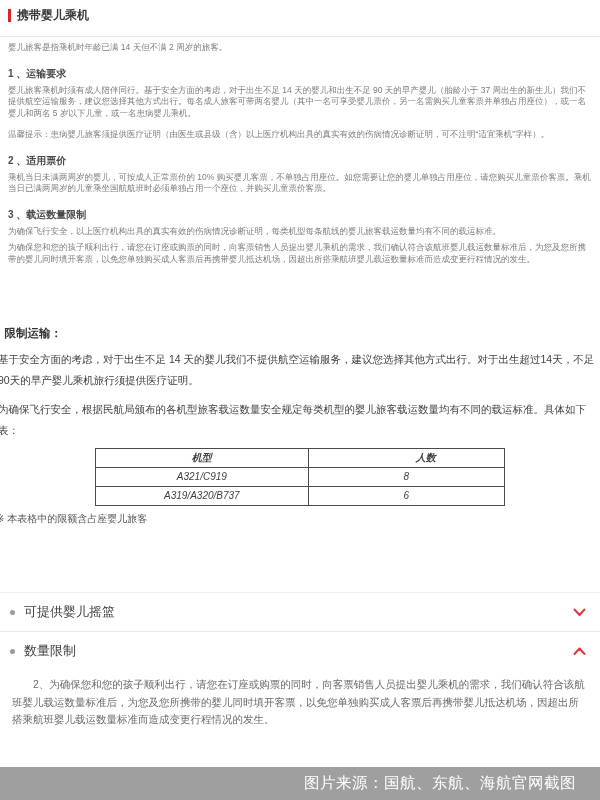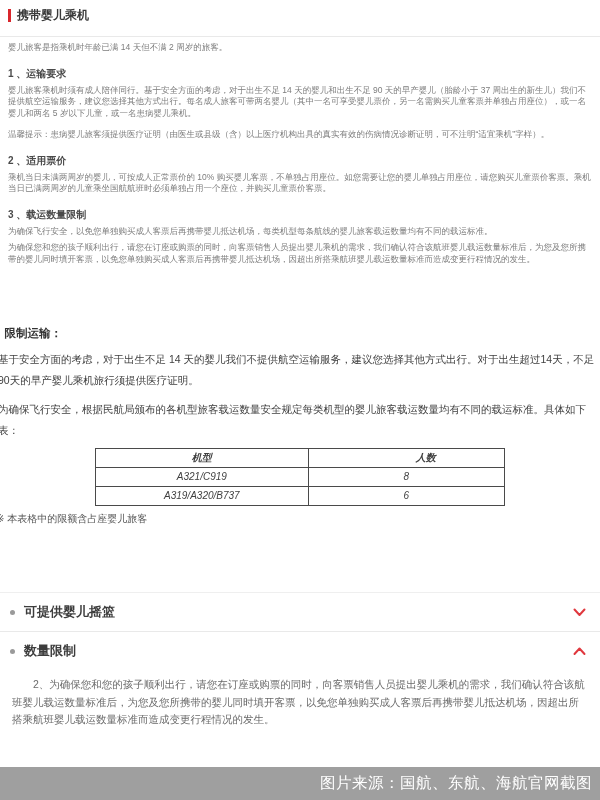--- a/index.html
+++ b/index.html
@@ -33,31 +33,31 @@
   .cap-table th+th{width:48%;padding-left:39px;}
   .table-note{margin:6px 0 0 -4px;font-size:10px;color:#555;line-height:14px;}
 
   
   .accordion{margin-top:66px;}
   .acc-row{
     display:flex;align-items:center;height:38px;padding:0 14px 0 10px;cursor:pointer;
   }
   .acc-row.first{border-top:1px solid #efefef;border-bottom:1px solid #e9e9e9;}
   .bullet-dot{width:5px;height:5px;border-radius:50%;background:#9a9a9a;margin-right:9px;flex:0 0 auto;}
-  .acc-label{font-size:13px;color:#3c3c3c;font-weight:700;flex:1 1 auto;}
+  .acc-label{font-size:13px;color:#3c3c3c;font-weight:400;flex:1 1 auto;}
   .chev{flex:0 0 auto;}
   .acc-content{padding:6px 12px 0 12px;font-size:10.5px;line-height:17.5px;color:#6b6b6b;}
   .acc-item{margin:0 0 7px;text-indent:2em;}
 
   
   .watermark-band{
     position:absolute;left:0;right:0;bottom:0;height:33px;
     background:rgba(122,122,122,0.72);
     display:flex;align-items:center;justify-content:flex-end;
-    padding-right:8px;box-sizing:border-box;
+    padding-right:24px;box-sizing:border-box;
   }
   .watermark-text{color:#ffffff;font-size:15.5px;letter-spacing:0.5px;}
 </style>
 </head>
 <body>
 
 <div class="page">
 
   <div class="top">
     <div class="title-row">
@@ -69,21 +69,21 @@
     <p class="body-p intro">婴儿旅客是指乘机时年龄已满 14 天但不满 2 周岁的旅客。</p>
 
     <h2 class="sec-h">1 、运输要求</h2>
     <p class="body-p">婴儿旅客乘机时须有成人陪伴同行。基于安全方面的考虑，对于出生不足 14 天的婴儿和出生不足 90 天的早产婴儿（胎龄小于 37 周出生的新生儿）我们不提供航空运输服务，建议您选择其他方式出行。每名成人旅客可带两名婴儿（其中一名可享受婴儿票价，另一名需购买儿童客票并单独占用座位），或一名婴儿和两名 5 岁以下儿童，或一名患病婴儿乘机。</p>
     <p class="body-p tip-p">温馨提示：患病婴儿旅客须提供医疗证明（由医生或县级（含）以上医疗机构出具的真实有效的伤病情况诊断证明，可不注明“适宜乘机”字样）。</p>
 
     <h2 class="sec-h">2 、适用票价</h2>
     <p class="body-p">乘机当日未满两周岁的婴儿，可按成人正常票价的 10% 购买婴儿客票，不单独占用座位。如您需要让您的婴儿单独占用座位，请您购买儿童票价客票。乘机当日已满两周岁的儿童乘坐国航航班时必须单独占用一个座位，并购买儿童票价客票。</p>
 
     <h2 class="sec-h">3 、载运数量限制</h2>
-    <p class="body-p">为确保飞行安全，以免您单独购买成人客票后再携带婴儿抵达机场，每类机型每条航线的婴儿旅客载运数量均有不同的载运标准。</p>
+    <p class="body-p">为确保飞行安全，以上医疗机构出具的真实有效的伤病情况诊断证明，每类机型每条航线的婴儿旅客载运数量均有不同的载运标准。</p>
     <p class="body-p">为确保您和您的孩子顺利出行，请您在订座或购票的同时，向客票销售人员提出婴儿乘机的需求，我们确认符合该航班婴儿载运数量标准后，为您及您所携带的婴儿同时填开客票，以免您单独购买成人客票后再携带婴儿抵达机场，因超出所搭乘航班婴儿载运数量标准而造成变更行程情况的发生。</p>
   </div>
 
   <div class="restriction">
     <h3 class="restr-h">、限制运输：</h3>
     <p class="restr-p">基于安全方面的考虑，对于出生不足 14 天的婴儿我们不提供航空运输服务，建议您选择其他方式出行。对于出生超过14天，不足90天的早产婴儿乘机旅行须提供医疗证明。</p>
     <p class="restr-p">为确保飞行安全，根据民航局颁布的各机型旅客载运数量安全规定每类机型的婴儿旅客载运数量均有不同的载运标准。具体如下表：</p>
 
     <table class="cap-table">
       <thead>

